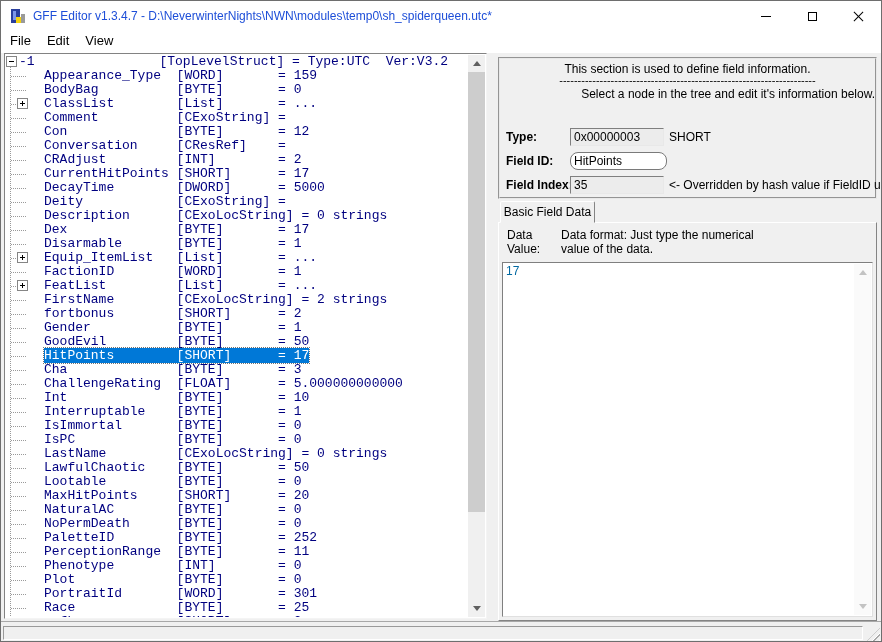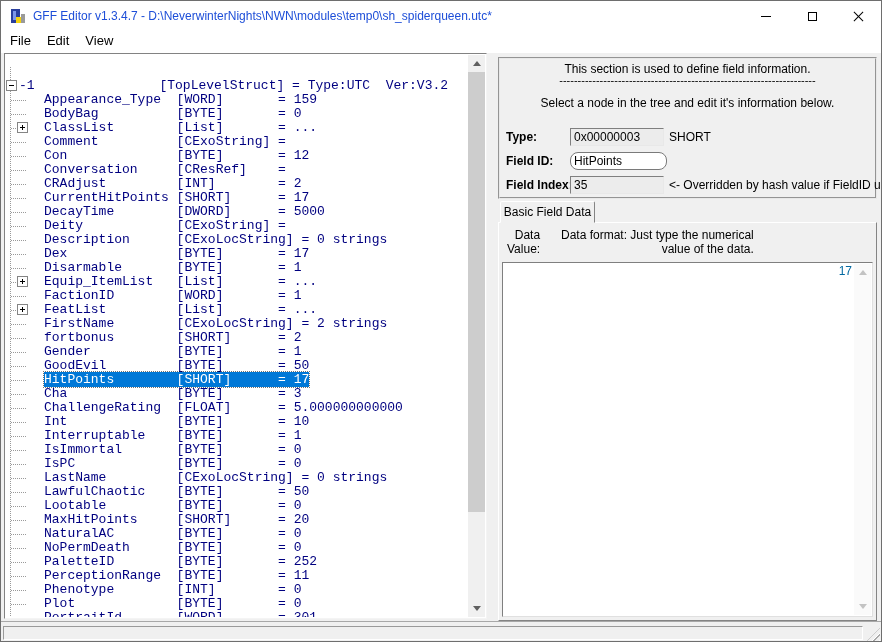--- a/index.html
+++ b/index.html
@@ -36,21 +36,21 @@
 
   
   .tree-panel { position:absolute; left:3px; top:0; width:483px; height:566px; background:#fff;
                 border:1px solid; border-color:#828282 #f4f4f4 #f4f4f4 #828282; }
   .tree-view { position:absolute; left:1px; top:1px; right:18px; bottom:1px; overflow:hidden; }
   .tree-vline { position:absolute; left:4px; top:12px; width:1px; height:556px;
       background-image:repeating-linear-gradient(to bottom,#9a9a9a 0 1px,transparent 1px 2px); }
   .tree-row { position:relative; height:14px; line-height:14px;
               font-family:"Liberation Mono", monospace; font-size:13px; color:#000080;
               white-space:pre; padding-left:38px; }
-  .tree-row.root { padding-left:13px;margin-top:24px; }
+  .tree-row.root { padding-left:13px; }
   .tree-row:not(.root)::before { content:""; position:absolute; left:5px; top:7px; width:15px; height:1px;
       background-image:repeating-linear-gradient(to right,#9a9a9a 0 1px,transparent 1px 2px); }
   .row-text.selected { background:#0078d7; color:#ffffff; outline:1px dotted rgba(0,0,0,.55); }
   .expander { position:absolute; width:11px; height:11px; top:1px; background:#fff;
               border:1px solid #858585; z-index:2; }
   .tree-row.root .expander { left:0; }
   .tree-row:not(.root) .expander { left:11px; }
   .expander::before { content:""; position:absolute; left:2px; top:4px; width:5px; height:1px; background:#000; }
   .expander.plus::after { content:""; position:absolute; left:4px; top:2px; width:1px; height:5px; background:#000; }
 
@@ -64,36 +64,36 @@
   .pale .tri-down { border-top-color:#c3c3c3; }
   .sb-thumb { position:absolute; left:0; width:17px; background:#cdcdcd; }
 
   
   .right-panel { position:absolute; left:497px; top:2px; width:379px; height:564px; }
   .info-group { position:absolute; left:0; top:2px; width:379px; height:142px;
                 border:2px groove #e8e8e8; font-size:12px; color:#000; }
   .info-line1 { position:absolute; top:3px; left:0; right:0; text-align:center; }
   .info-dashes { position:absolute; top:15px; left:0; right:0; text-align:center; font-size:11px;
                  color:#000; letter-spacing:0; white-space:nowrap; overflow:hidden; }
-  .info-line2 { position:absolute; top:28px; left:0; right:0; text-align:center;margin-top:9px; }
+  .info-line2 { position:absolute; top:28px; left:0; right:0; text-align:right; }
   .fld-label { position:absolute; left:6px; font-weight:bold; font-size:12px; line-height:18px; }
   .fld-input { position:absolute; left:70px; width:94px; height:18px; font-size:12px; padding:1px 3px;
                border:1px solid; border-color:#7f7f7f #e8e8e8 #e8e8e8 #7f7f7f; background:#ececec;
                font-family:"Liberation Sans", sans-serif; color:#000; }
   .fld-input.editable { background:#ffffff; width:97px; border-color:#7a7a7a;border-radius:8px; }
   .fld-note { position:absolute; left:169px; font-size:12px; line-height:18px; white-space:nowrap; }
   .row-type  { top:69px; } .row-id { top:93px; } .row-index { top:117px; }
 
   
   .tab { position:absolute; left:2px; top:146px; width:95px; height:22px; background:#f0f0f0;
          border:1px solid; border-color:#ffffff #848484 transparent #ffffff;
          border-radius:2px 2px 0 0; z-index:2;
          font-size:12px; color:#000; text-align:center; line-height:20px; }
   .tab-panel { position:absolute; left:0; top:167px; width:379px; height:399px; background:#f0f0f0;
-               border:1px solid; border-color:#ffffff #848484 #848484 #ffffff;text-align:right; }
+               border:1px solid; border-color:#ffffff #848484 #848484 #ffffff; }
   .data-label { position:absolute; left:8px; top:5px; font-size:12px; white-space:pre-line; line-height:14px; }
   .data-hint  { position:absolute; left:62px; top:5px; font-size:12px; white-space:pre-line; line-height:14px; }
   .data-value-box { position:absolute; left:3px; top:39px; width:371px; height:355px; background:#ffffff;
                     border:1px solid; border-color:#7f7f7f #e0e0e0 #e0e0e0 #7f7f7f; }
   .data-value-text { position:absolute; left:3px; top:1px; right:20px; font-size:12px;
                      font-family:"Liberation Sans", sans-serif; color:#0369a1; }
   .data-value-box .vscroll { background:#fafafa; }
 
   
   .statusbar { position:relative; height:22px; background:#f0f0f0; border-top:1px solid #a8a8a8; }

